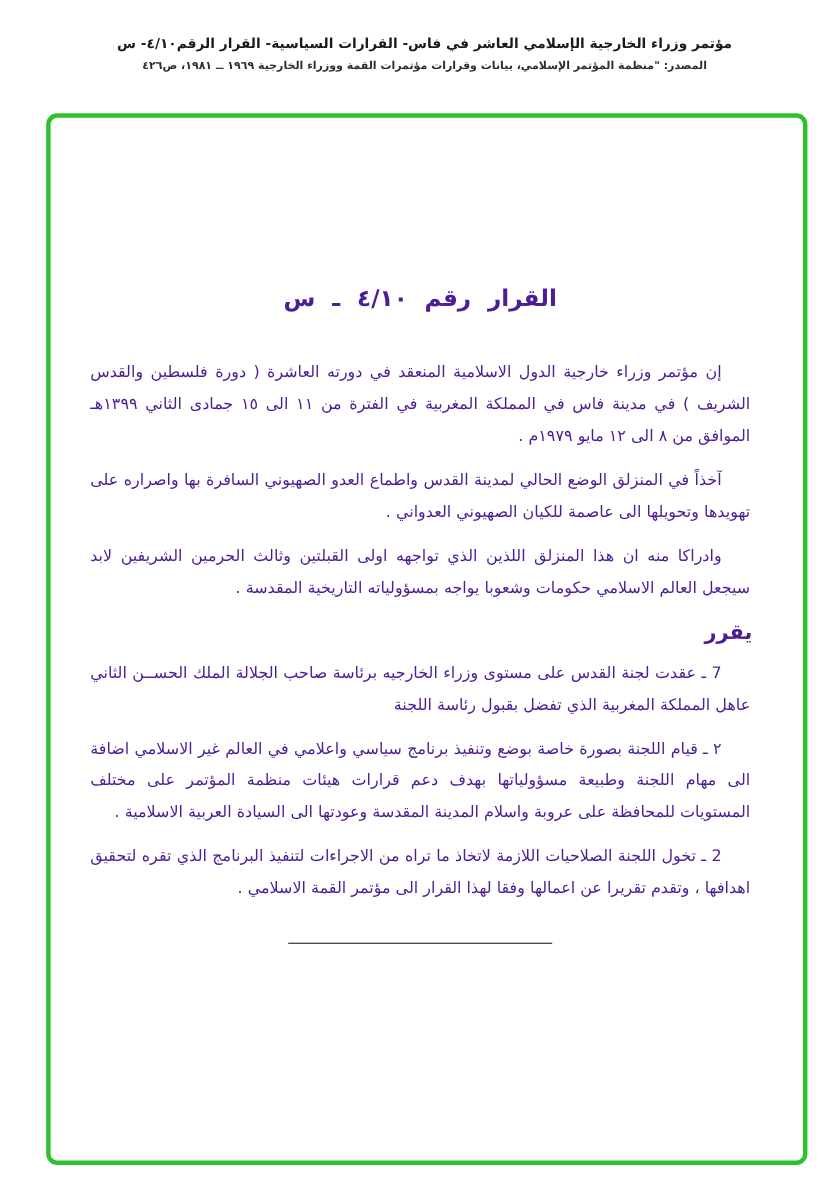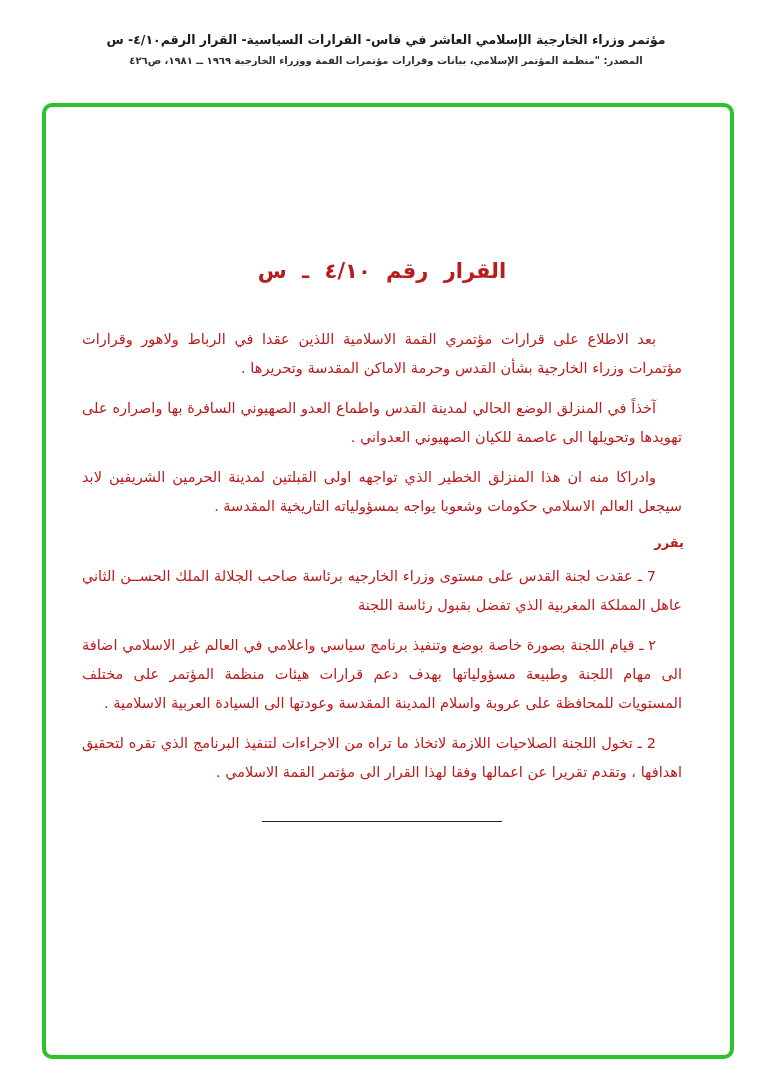--- a/index.html
+++ b/index.html
@@ -39,21 +39,21 @@
     top: 97px;
     width: 692px;
     height: 956px;
     border: 4px solid #2cc22c;
     border-radius: 10px;
     background: #ffffff;
   }
   .scan-content {
     direction: rtl;
     padding: 148px 44px 0 32px;
-    color: #b91c1c;
+    color: #4c1d95;
   }
   .title {
     text-align: center;
     font-size: 21px;
     font-weight: bold;
     word-spacing: 8px;
     letter-spacing: 0.5px;
     margin-bottom: 42px;
   }
   .subject {
@@ -64,21 +64,21 @@
   }
   .para {
     font-size: 14.5px;
     line-height: 29px;
     text-align: justify;
     text-indent: 26px;
     margin-bottom: 11px;
   }
   .decides {
     font-weight: bold;
-    font-size: 13px;
+    font-size: 19px;
     margin: 14px 0 12px 0;
   }
   .divider {
     width: 240px;
     border: none;
     border-top: 1.5px solid #222222;
     margin: 34px auto 0 auto;
   }
 </style>
 </head>
@@ -90,26 +90,26 @@
     <div class="header-line1">مؤتمر وزراء الخارجية الإسلامي العاشر في فاس- القرارات السياسية- القرار الرقم٤/١٠- س</div>
     <div class="header-line2">المصدر: "منظمة المؤتمر الإسلامي، بيانات وقرارات مؤتمرات القمة ووزراء الخارجية ١٩٦٩ ــ ١٩٨١، ص٤٢٦</div>
   </header>
 
   <div class="scan-frame">
     <div class="scan-content">
 
       <h1 class="title">القرار رقم ٤/١٠ ـ س</h1>
 
 
+      <p class="para">إن مؤتمر وزراء خارجية الدول الاسلامية المنعقد في دورته العاشرة ( دورة فلسطين والقدس الشريف ) في مدينة فاس في المملكة المغربية في الفترة من ١١ الى ١٥ جمادى الثاني ١٣٩٩هـ الموافق من ٨ الى ١٢ مايو ١٩٧٩م .</p>
 
-      <p class="para">بعد الاطلاع على قرارات مؤتمري القمة الاسلامية اللذين عقدا في الرباط ولاهور وقرارات مؤتمرات وزراء الخارجية بشأن القدس وحرمة الاماكن المقدسة وتحريرها .</p>
 
       <p class="para">آخذاً في المنزلق الوضع الحالي لمدينة القدس واطماع العدو الصهيوني السافرة بها واصراره على تهويدها وتحويلها الى عاصمة للكيان الصهيوني العدواني .</p>
 
-      <p class="para">وادراكا منه ان هذا المنزلق الخطير الذي تواجهه اولى القبلتين لمدينة الحرمين الشريفين لابد سيجعل العالم الاسلامي حكومات وشعوبا يواجه بمسؤولياته التاريخية المقدسة .</p>
+      <p class="para">وادراكا منه ان هذا المنزلق اللذين الذي تواجهه اولى القبلتين وثالث الحرمين الشريفين لابد سيجعل العالم الاسلامي حكومات وشعوبا يواجه بمسؤولياته التاريخية المقدسة .</p>
 
       <div class="decides">يقرر</div>
 
       <p class="para">7 ـ عقدت لجنة القدس على مستوى وزراء الخارجيه برئاسة صاحب الجلالة الملك الحســن الثاني عاهل المملكة المغربية الذي تفضل بقبول رئاسة اللجنة</p>
 
       <p class="para">٢ ـ قيام اللجنة بصورة خاصة بوضع وتنفيذ برنامج سياسي واعلامي في العالم غير الاسلامي اضافة الى مهام اللجنة وطبيعة مسؤولياتها بهدف دعم قرارات هيئات منظمة المؤتمر على مختلف المستويات للمحافظة على عروبة واسلام المدينة المقدسة وعودتها الى السيادة العربية الاسلامية .</p>
 
       <p class="para">2 ـ تخول اللجنة الصلاحيات اللازمة لاتخاذ ما تراه من الاجراءات لتنفيذ البرنامج الذي تقره لتحقيق اهدافها ، وتقدم تقريرا عن اعمالها وفقا لهذا القرار الى مؤتمر القمة الاسلامي .</p>
 
       <hr class="divider">

